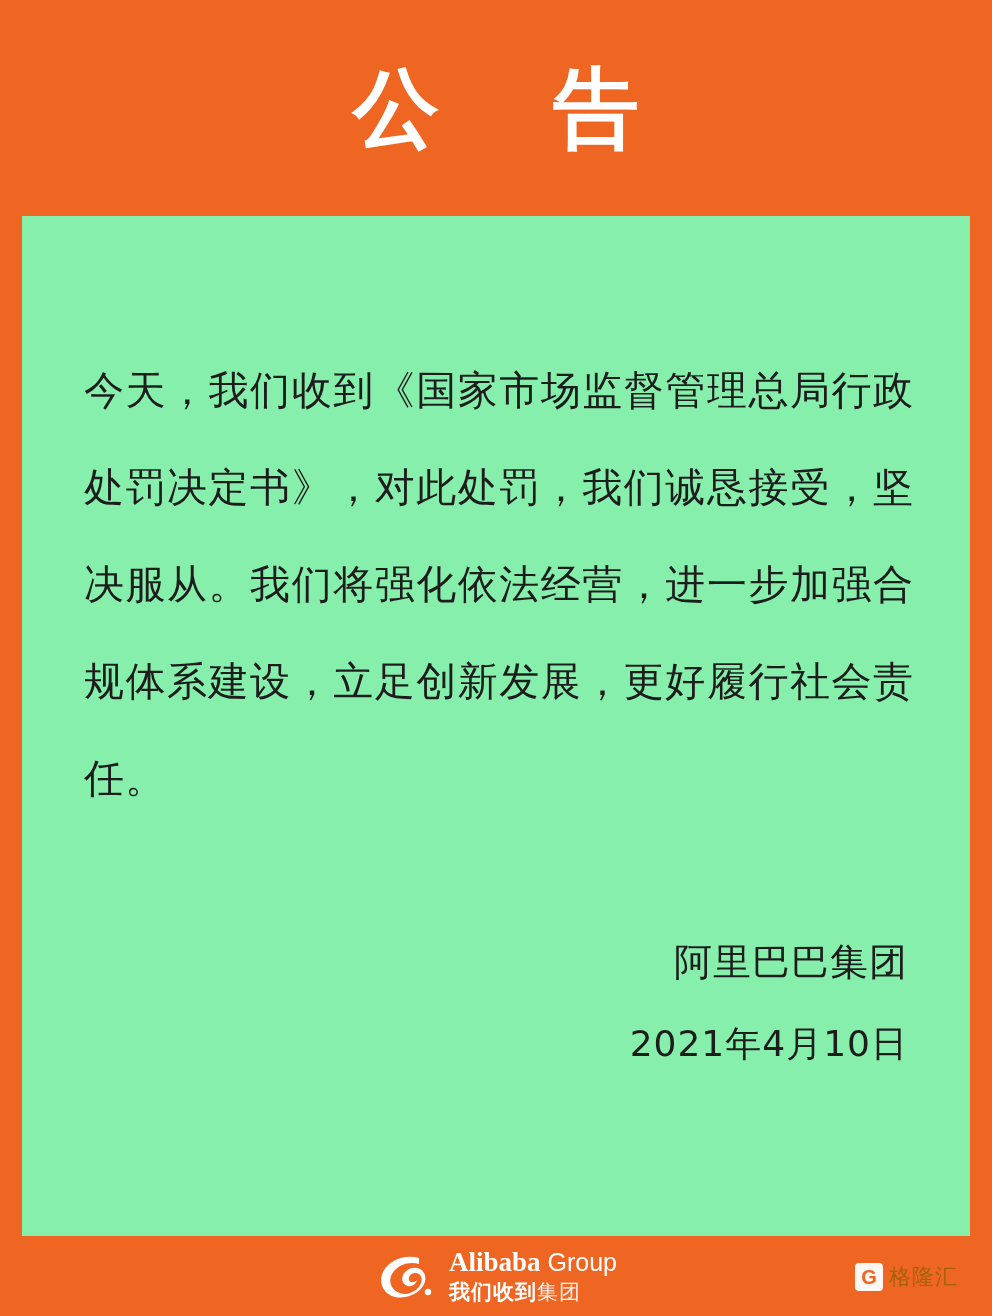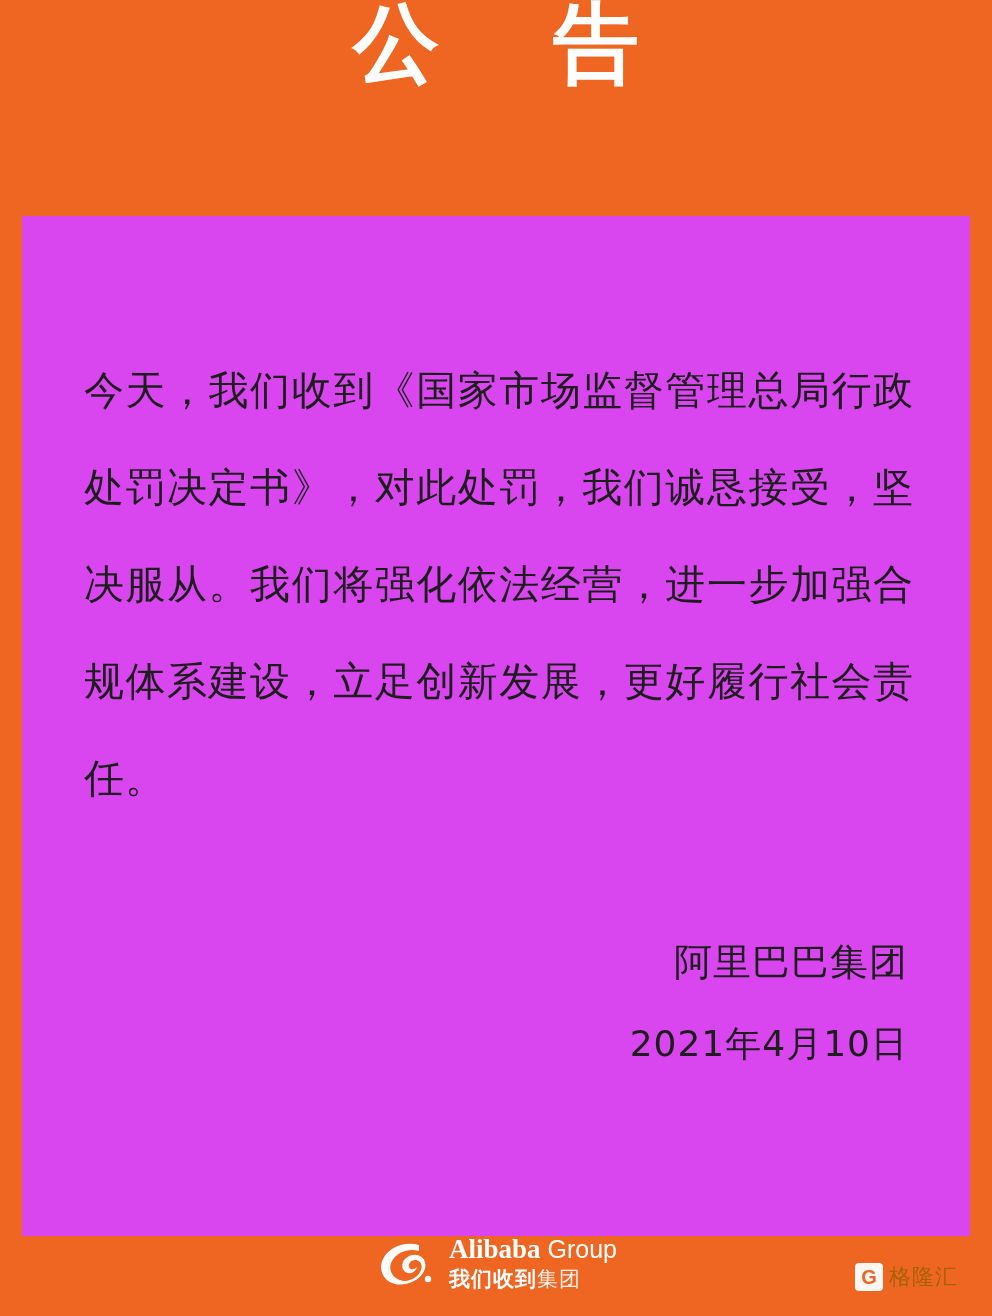--- a/index.html
+++ b/index.html
@@ -23,39 +23,39 @@
     border-right: 22px solid #ef6522;
   }
   .header-band {
     position: absolute;
     left: -22px;
     top: 0;
     width: 992px;
     height: 216px;
     background: #ef6522;
     display: flex;
-    align-items: flex-start;
+    align-items: center;
     justify-content: center;
   }
   .header-title {
     color: #ffffff;
     font-size: 86px;
     font-weight: bold;
     letter-spacing: 42px;
     text-indent: 42px;
     line-height: 1;
     font-family: "DejaVu Sans", "Liberation Sans", sans-serif;
   }
   .body-area {
     position: absolute;
     left: 0;
     top: 216px;
     width: 948px;
     height: 1020px;
-    background: #d946ef;
+    background: #86efac;
   }
   .announcement-body {
     position: absolute;
     left: 62px;
     top: 126px;
     width: 830px;
     font-size: 40px;
     line-height: 97px;
     color: #1d1d1d;
     letter-spacing: 1px;
@@ -83,21 +83,21 @@
     letter-spacing: 1px;
   }
   .footer-band {
     position: absolute;
     left: -22px;
     top: 1236px;
     width: 992px;
     height: 80px;
     background: #ef6522;
     display: flex;
-    align-items: flex-start;
+    align-items: center;
     justify-content: center;
   }
   .brand {
     display: flex;
     align-items: center;
     gap: 12px;
   }
   .brand-mark {
     width: 62px;
     height: 48px;

